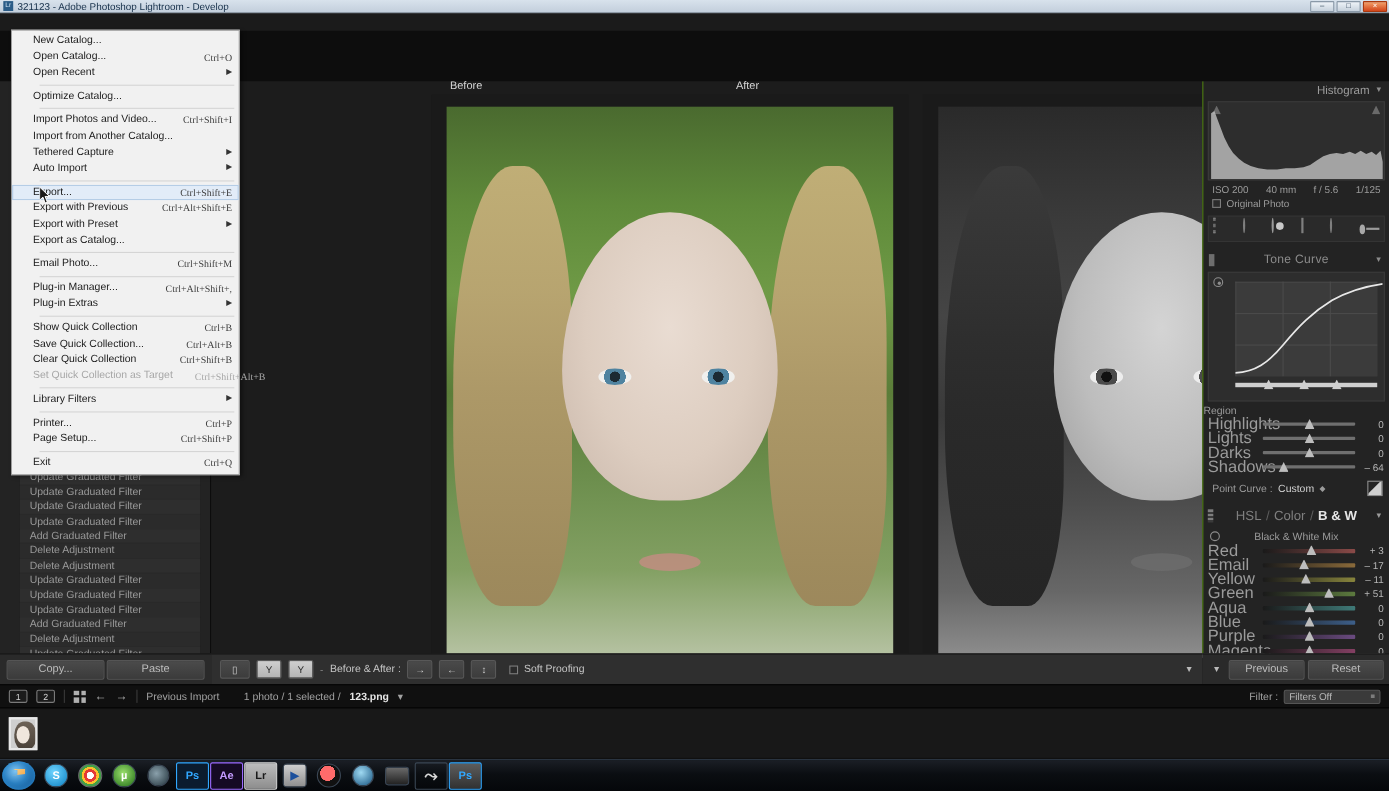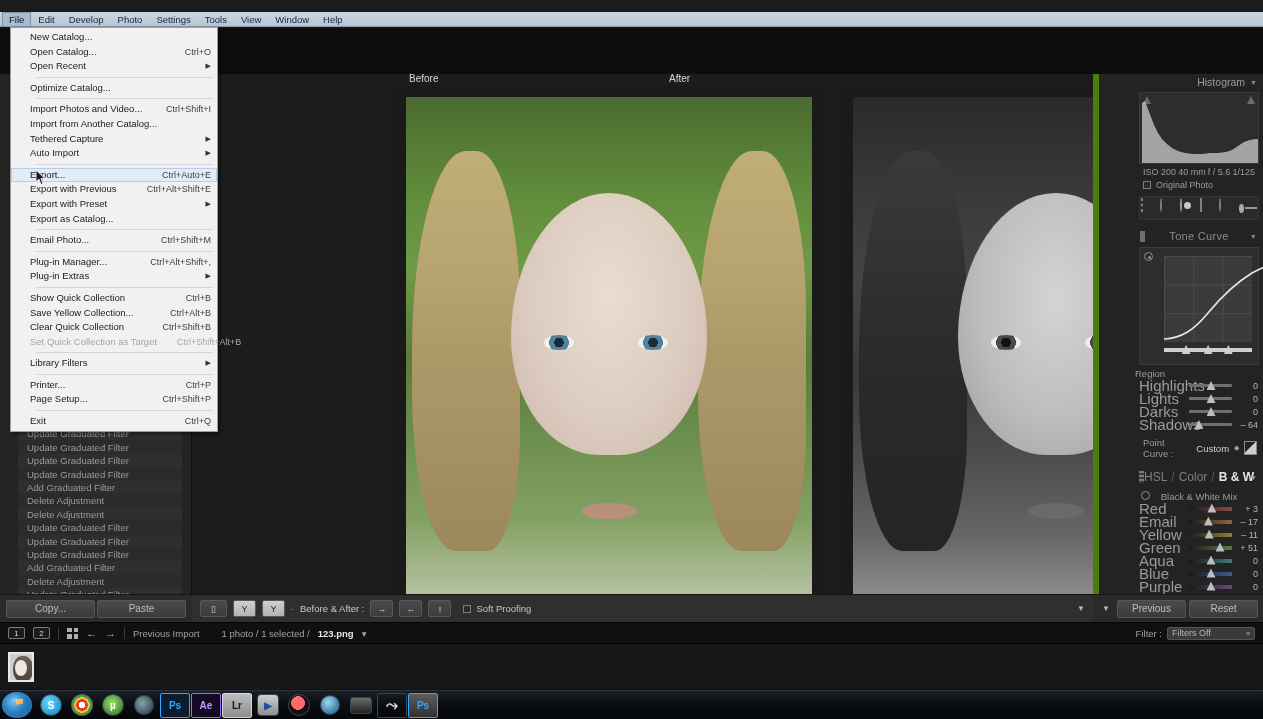--- a/index.html
+++ b/index.html
@@ -56,21 +56,21 @@
     padding:2px 0 2px 0; z-index:50;
   }
   .dropdown::before{
     content:""; position:absolute; left:0; top:0; bottom:0; width:25px; background:#f1f1f1;
   }
   .mi{
     position:relative; height:14.6px; line-height:14.6px; display:flex; align-items:center;
     font-size:9.5px; color:#1a1a1a; padding-left:19px; padding-right:6px; white-space:nowrap;
   }
   .mi .lbl{ flex:0 0 auto;text-align:right; }
-  .mi .acc{ margin-left:auto; color:#3d3d3d; font-size:9px; padding-left:20px; }
+  .mi .acc{ margin-left:auto; color:#3d3d3d; font-size:9px; padding-left:20px;font-family:Liberation Serif, serif; }
   .mi .arr{ margin-left:auto; font-size:7px; color:#333; }
   .mi.disabled .lbl,.mi.disabled .acc{ color:#a7a7a7; }
   .mi.hl{ background:#e2ecf8; box-shadow:inset 0 0 0 1px #b5cde6; }
   .sep{ height:1px; background:#d5d5d5; margin:3px 4px 3px 4px; }
 
   .cursor{ position:absolute; left:36px; top:170px; width:10px; height:15px; z-index:60; }
   .cursor svg{ display:block; }
 
   
   .identity{ position:absolute; left:0; top:28px; width:1263px; height:46px; background:#0d0d0d; }
@@ -121,21 +121,21 @@
   .eye.l{ left:138px; } .eye.r{ left:232px; }
   .eye.c{ background:radial-gradient(circle at 50% 50%, #1c2a33 0 28%, #4f83a0 29% 58%, #f0f0ee 59% 100%); }
   .eye.b{ background:radial-gradient(circle at 50% 50%, #111 0 28%, #4a4a4a 29% 58%, #ededed 59% 100%); }
   .mouth{ position:absolute; left:50%; transform:translateX(-50%); top:406px; width:56px; height:16px;
           border-radius:50%; }
   .mouth.c{ background:#c98b86; opacity:.75; }
   .mouth.b{ background:#6f6f6f; opacity:.7; }
 
   
   .rightpanel{ position:absolute; right:0; top:74px; width:170px; height:520px; background:#232323;
-               border-left:6px solid #4d7c0f;padding-left:36px; }
+               border-left:1px solid #4d7c0f; }
   .pnl-head{ height:16px; display:flex; align-items:center; justify-content:flex-end;
              padding-right:6px; gap:5px; font-size:10.5px; color:#9b9b9b; }
   .pnl-head .tw{ font-size:7px; color:#8c8c8c; }
   .histbox{ margin:2px 4px 0 4px; height:72px; background:#2d2d2d; border:1px solid #3a3a3a; position:relative; overflow:hidden;}
   .histbox svg{ position:absolute; left:0; bottom:0; }
   .clipL,.clipR{ position:absolute; top:3px; width:8px; height:8px; background:#6a6a6a;
                  clip-path:polygon(50% 0,100% 100%,0 100%); }
   .clipL{ left:3px; } .clipR{ right:3px; }
   .exif{ display:flex; justify-content:space-between; padding:3px 8px 0 8px; font-size:9px; color:#9b9b9b; }
   .origrow{ display:flex; align-items:center; gap:5px; padding:3px 0 0 8px; font-size:9px; color:#9b9b9b; }
@@ -255,34 +255,36 @@
   .tray .lang{ font-size:9px; color:#c9c9c9; }
   .tray .tri{ font-size:7px; color:#9a9a9a; }
   .trayico{ width:14px; height:14px; border-radius:3px; }
   .clock{ text-align:center; color:#e2e2e2; font-size:9px; line-height:11px; width:54px; }
 </style>
 </head>
 <body>
 
 <div class="app">
 
-
-  <div class="menubar">
-    <ul id="menubar-list">
-        <li class="active">File</li>
-        <li class="">Edit</li>
-        <li class="">Develop</li>
-        <li class="">Photo</li>
-        <li class="">Settings</li>
-        <li class="">Tools</li>
-        <li class="">View</li>
-        <li class="">Window</li>
-        <li class="">Help</li>
-      </ul>
-  </div>
+  <div class="titlebar">
+    <div class="title-ico">Lr</div>
+    <div class="title-text">321123 - Adobe Photoshop Lightroom - Develop</div>
+    <div class="wbtns">
+      <div class="wbtn">
+          <i>–</i>
+        </div>
+      <div class="wbtn">
+          <i>□</i>
+        </div>
+      <div class="wbtn close">
+          <i>×</i>
+        </div>
+    </div>
+  </div>
+
 
   <div class="identity">
     <div class="modules" id="modules">
         <span class="m">Library</span>
         <span class="div">|</span>
         <span class="m sel">Develop</span>
         <span class="div">|</span>
         <span class="m">Map</span>
         <span class="div">|</span>
         <span class="m">Book</span>
@@ -607,21 +609,21 @@
         <span class="lbl">Tethered Capture</span>
         <span class="arr">▶</span>
       </div>
       <div class="mi">
         <span class="lbl">Auto Import</span>
         <span class="arr">▶</span>
       </div>
       <div class="sep"></div>
       <div class="mi hl">
         <span class="lbl">Export...</span>
-        <span class="acc">Ctrl+Auto+E</span>
+        <span class="acc">Ctrl+Shift+E</span>
       </div>
       <div class="mi">
         <span class="lbl">Export with Previous</span>
         <span class="acc">Ctrl+Alt+Shift+E</span>
       </div>
       <div class="mi">
         <span class="lbl">Export with Preset</span>
         <span class="arr">▶</span>
       </div>
       <div class="mi">
@@ -640,21 +642,21 @@
       <div class="mi">
         <span class="lbl">Plug-in Extras</span>
         <span class="arr">▶</span>
       </div>
       <div class="sep"></div>
       <div class="mi">
         <span class="lbl">Show Quick Collection</span>
         <span class="acc">Ctrl+B</span>
       </div>
       <div class="mi">
-        <span class="lbl">Save Yellow Collection...</span>
+        <span class="lbl">Save Quick Collection...</span>
         <span class="acc">Ctrl+Alt+B</span>
       </div>
       <div class="mi">
         <span class="lbl">Clear Quick Collection</span>
         <span class="acc">Ctrl+Shift+B</span>
       </div>
       <div class="mi disabled">
         <span class="lbl">Set Quick Collection as Target</span>
         <span class="acc">Ctrl+Shift+Alt+B</span>
       </div>

